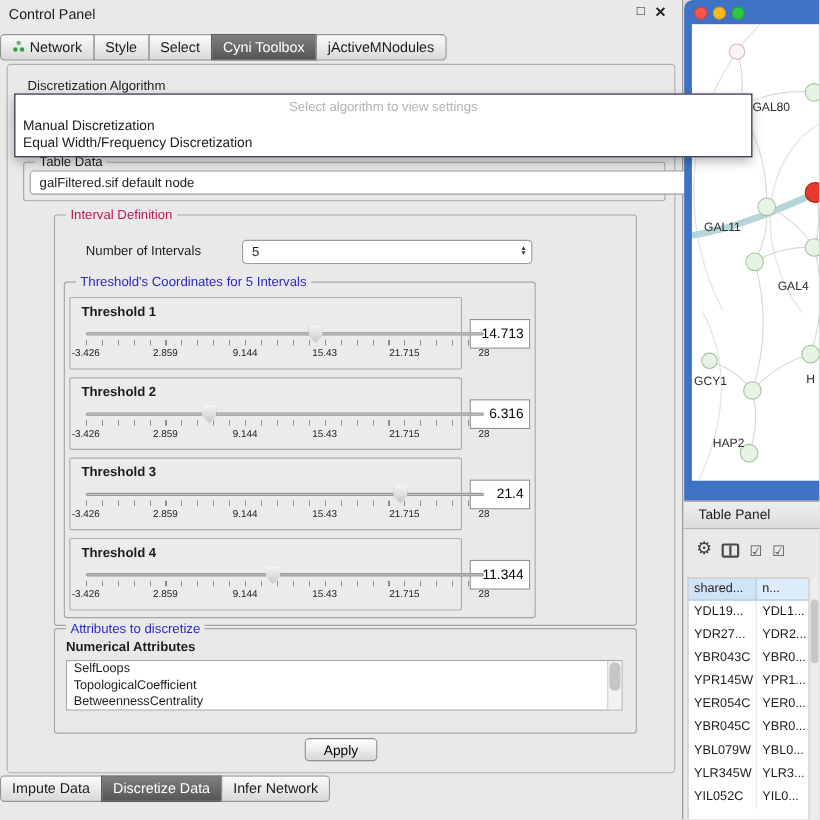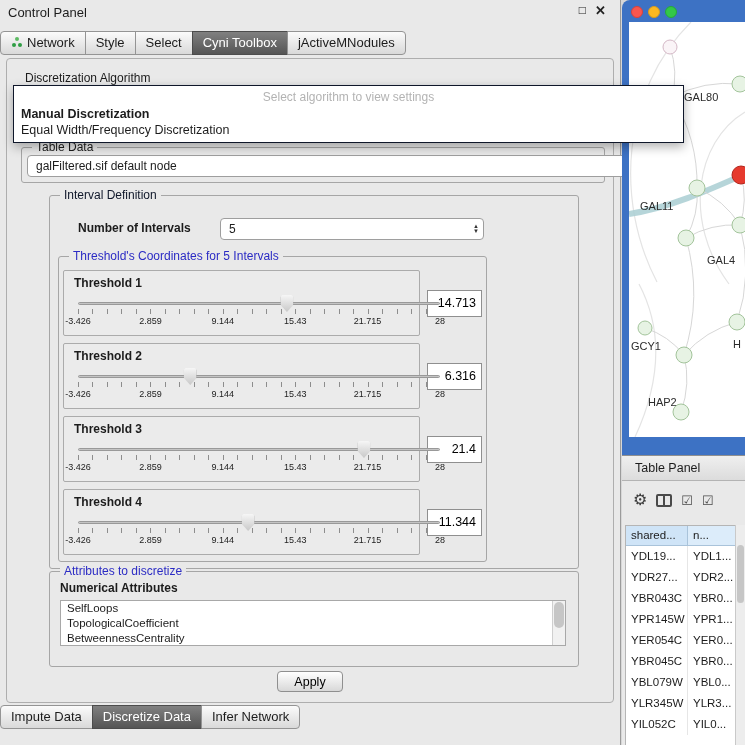--- a/index.html
+++ b/index.html
@@ -20,40 +20,40 @@
 .tab:first-child{border-radius:4px 0 0 4px;margin-left:0}
 .tab:last-child{border-radius:0 4px 4px 0}
 .tab.selected{background:linear-gradient(#808080,#555);border-color:#4c4c4c;color:#fff}
 .net-ico{width:11px;height:11px;position:relative;display:inline-block}
 .net-ico::before{content:"";position:absolute;left:1px;top:6px;width:4px;height:4px;border-radius:50%;background:#2f9e44;box-shadow:6px 0 0 #2f9e44,3px -6px 0 #5dbb63}
 
 .main{position:absolute;left:6px;top:58px;width:608px;height:645px;border:1px solid #aeaeae;border-radius:4px;background:#e9e9e9}
 
 .group{position:absolute;border:1px solid #a6a6a6;border-radius:3px}
 .legend{position:absolute;top:-8px;left:10px;background:#e9e9e9;padding:0 4px;font-size:12px;white-space:nowrap}
-.legend.green{color:#0f172a}
+.legend.green{color:#be185d}
 .legend.blue{color:#2b2bc4}
 
 .alg-title{position:absolute;left:18px;top:12px;font-size:12px}
 .combo{position:relative;background:#fff;border:1px solid #9e9e9e;border-radius:4px;font-size:12px}
 .combo .ctext{position:absolute;left:8px;top:50%;transform:translateY(-50%);white-space:nowrap}
 .combo .carr{position:absolute;right:4px;top:50%;transform:translateY(-50%);display:flex;flex-direction:column;align-items:center;color:#333}
 .combo .carr i{font-style:normal;font-size:6px;line-height:5px}
 #alg-combo{position:absolute;left:14px;top:34px;width:578px;height:23px;border-color:#639ade;box-shadow:0 0 0 2px rgba(92,153,231,.65),0 0 7px 2px rgba(92,153,231,.55)}
 
 .popup{position:absolute;left:6px;top:26px;width:671px;min-height:52px;background:#fff;border:1px solid #0f172a;box-shadow:0 4px 10px rgba(0,0,0,.3);z-index:9;padding-bottom:4px}
 .popup-header{font-size:12px;color:#b3b3b3;text-align:center;padding:4px 0 2px}
 .popup-item{font-size:12.5px;padding:1px 7px}
-.popup-item.bold{font-weight:bold}
+.popup-item.bold{font-weight:normal}
 
 #td-group{left:14px;top:88px;width:584px;height:36px}
 #td-combo{position:absolute;left:5px;top:7px;width:660px;height:22px}
 
 #interval-group{left:42px;top:136px;width:530px;height:374px}
-.noi-label{position:absolute;left:28px;top:25px;font-size:12px;font-weight:bold}
+.noi-label{position:absolute;left:28px;top:25px;font-size:12px;font-weight:normal}
 #noi-combo{position:absolute;left:170px;top:22px;width:264px;height:22px}
 
 #thr-group{left:8px;top:60px;width:429px;height:306px}
 #thr-rows{position:absolute;left:4px;right:4px;top:12px}
 .thr-row{display:flex;align-items:center;gap:7px;height:68px;margin-bottom:5px}
 .thr-box{flex:1;position:relative;height:66px;border:1px solid #ababab;border-radius:2px;background:#ebebeb}
 .thr-label{position:absolute;left:10px;top:5px;font-size:12px;font-weight:bold}
 .slider{position:absolute;left:14px;top:24px;width:362px;height:36px}
 .track{position:absolute;left:0;right:0;top:7px;height:3px;background:#c4c4c4;border:1px solid #999;border-radius:2px}
 .thumb{position:absolute;top:0;width:13px;height:17px;transform:translateX(-50%);background:linear-gradient(#f6f6f6,#c8c8c8);clip-path:polygon(14% 0,86% 0,100% 12%,100% 58%,50% 100%,0 58%,0 12%);filter:drop-shadow(0 0 1px #777)}

